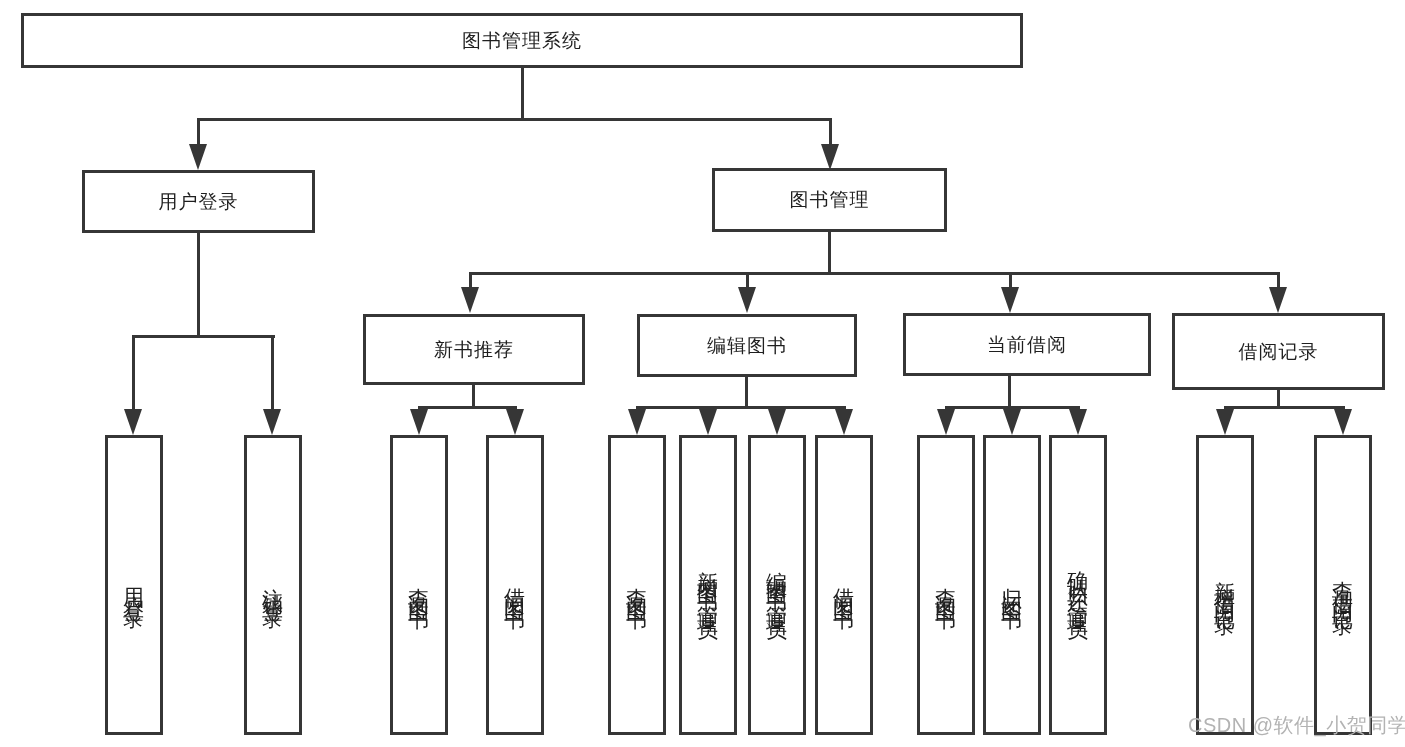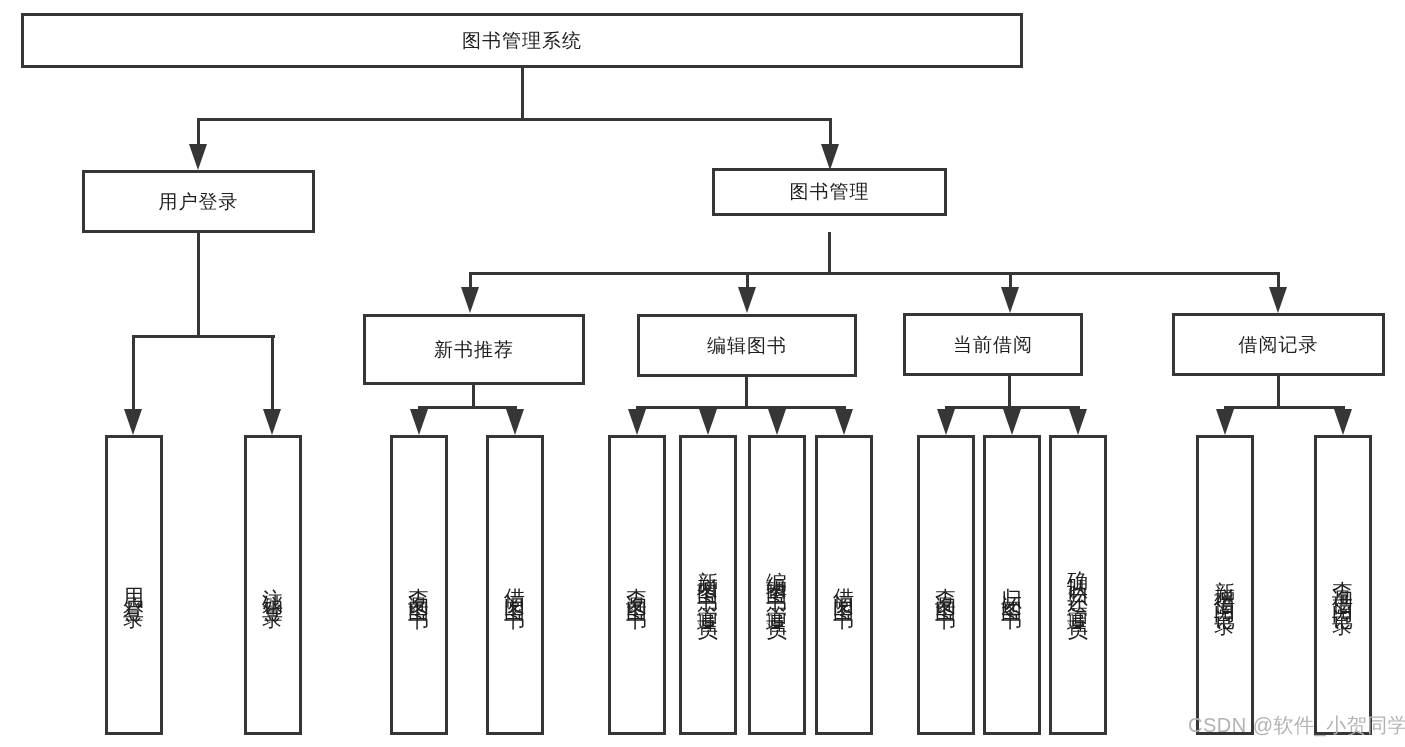--- a/index.html
+++ b/index.html
@@ -42,21 +42,21 @@
   <div class="line" style="left:521px; top:67px;  width:3px;  height:53px;"></div>
   <div class="line" style="left:197px; top:118px; width:635px; height:3px;"></div>
   <div class="line" style="left:197px; top:120px; width:3px;  height:26px;"></div>
   <div class="line" style="left:829px; top:120px; width:3px;  height:26px;"></div>
   <div class="arrow" style="left:189px; top:144px;"></div>
   <div class="arrow" style="left:821px; top:144px;"></div>
 
   <div class="box" style="left:82px; top:170px; width:233px; height:63px;">
     <span class="hlabel">用户登录</span>
   </div>
-  <div class="box" style="left:712px; top:168px; width:235px; height:48px;">
+  <div class="box" style="left:712px; top:168px; width:235px; height:64px;">
     <span class="hlabel">图书管理</span>
   </div>
 
   <div class="line" style="left:197px; top:233px; width:3px;   height:104px;"></div>
   <div class="line" style="left:132px; top:335px; width:143px; height:3px;"></div>
   <div class="line" style="left:132px; top:337px; width:3px;   height:76px;"></div>
   <div class="line" style="left:271px; top:337px; width:3px;   height:76px;"></div>
   <div class="arrow" style="left:124px; top:409px;"></div>
   <div class="arrow" style="left:263px; top:409px;"></div>
 
@@ -70,24 +70,24 @@
   <div class="arrow" style="left:738px;  top:287px;"></div>
   <div class="arrow" style="left:1001px; top:287px;"></div>
   <div class="arrow" style="left:1269px; top:287px;"></div>
 
   <div class="box" style="left:363px; top:314px; width:222px; height:71px;">
     <span class="hlabel">新书推荐</span>
   </div>
   <div class="box" style="left:637px; top:314px; width:220px; height:63px;">
     <span class="hlabel">编辑图书</span>
   </div>
-  <div class="box" style="left:903px; top:313px; width:180px; height:63px;">
+  <div class="box" style="left:903px; top:313px; width:248px; height:63px;">
     <span class="hlabel">当前借阅</span>
   </div>
-  <div class="box" style="left:1172px; top:313px; width:213px; height:63px;">
+  <div class="box" style="left:1172px; top:313px; width:213px; height:77px;">
     <span class="hlabel">借阅记录</span>
   </div>
 
   <div class="line" style="left:472px; top:377px; width:3px;  height:31px;"></div>
   <div class="line" style="left:418px; top:406px; width:99px; height:3px;"></div>
   <div class="arrow" style="left:410px; top:409px;"></div>
   <div class="arrow" style="left:506px; top:409px;"></div>
 
   <div class="line" style="left:745px; top:377px; width:3px;   height:31px;"></div>
   <div class="line" style="left:636px; top:406px; width:210px; height:3px;"></div>

